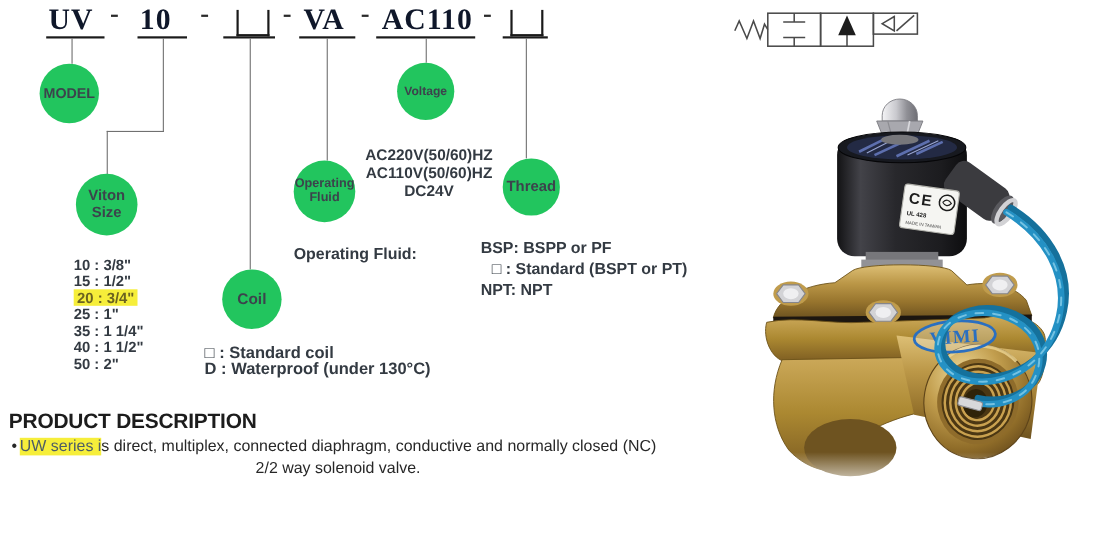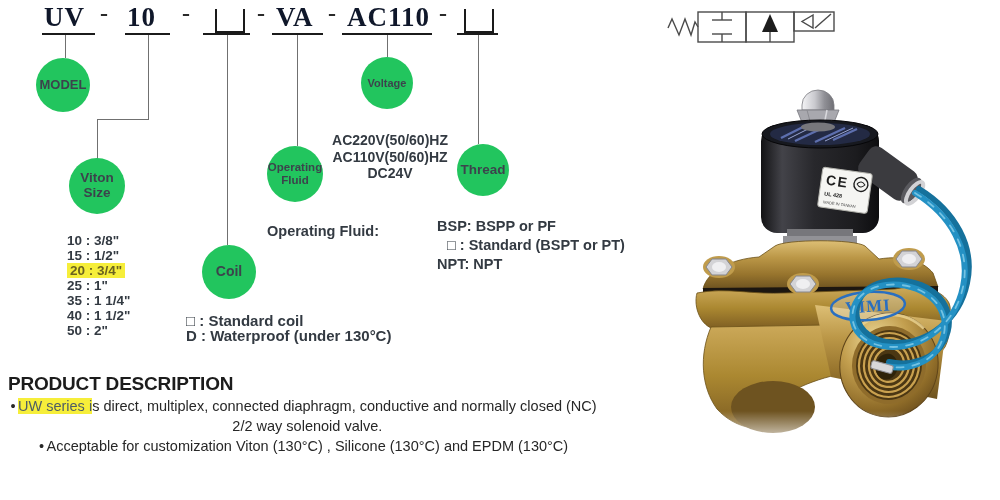--- a/index.html
+++ b/index.html
@@ -135,21 +135,20 @@
 <div class="optlist" style="left:437px;top:200px;font-size:14.5px;line-height:19px">
   <div>BSP: BSPP or PF</div>
   <div style="padding-left:10px">□ : Standard (BSPT or PT)</div>
   <div>NPT: NPT</div>
 </div>
 
 <div class="desc-title">PRODUCT DESCRIPTION</div>
 <div class="desc">
   <div class="row"><span class="bul">•</span><span class="hl-blue">UW series i</span><span>s direct, multiplex, connected diaphragm, conductive and normally closed (NC)</span></div>
   <div class="row indent">2/2 way solenoid valve.</div>
-  <div class="row"><span class="bul">•</span><span>Acceptable for customization Viton (130°C) , Silicone (130°C) and EPDM (130°C)</span></div>
 </div>
 
 <svg class="abs" style="left:662px;top:4px" width="190" height="48" viewBox="0 0 190 48">
   <g stroke="#4a4a4a" stroke-width="1.4" fill="none">
     <polyline points="6,24 10,15 17,31 23,15 29,31 33,18 36,23"></polyline>
     <rect x="36" y="8" width="48" height="30"></rect>
     <rect x="84" y="8" width="48" height="30"></rect>
     <line x1="60" y1="8" x2="60" y2="16"></line>
       <line x1="50" y1="16" x2="70" y2="16"></line>
     <line x1="60" y1="38" x2="60" y2="30"></line>

